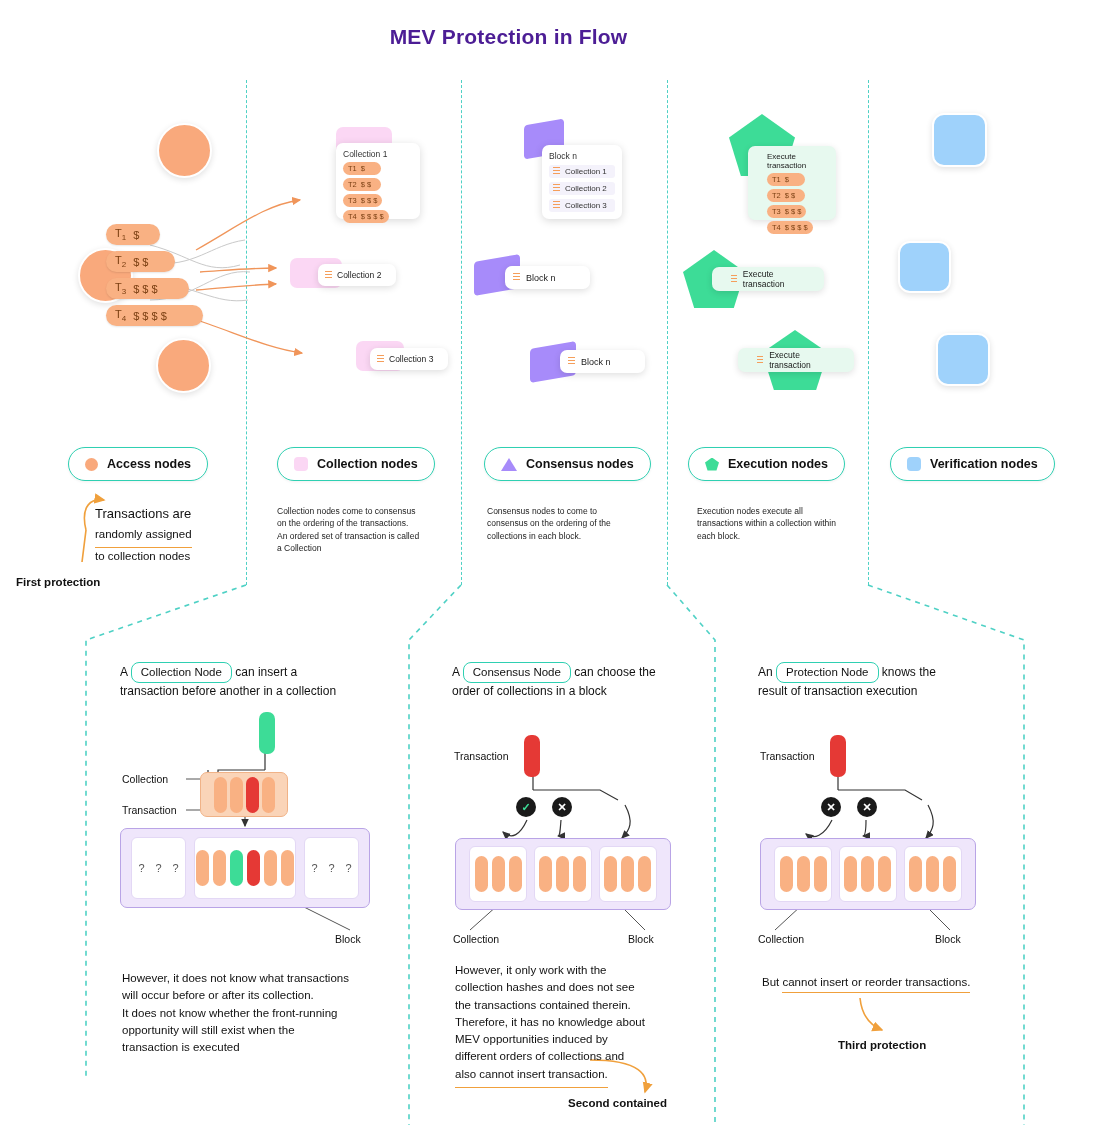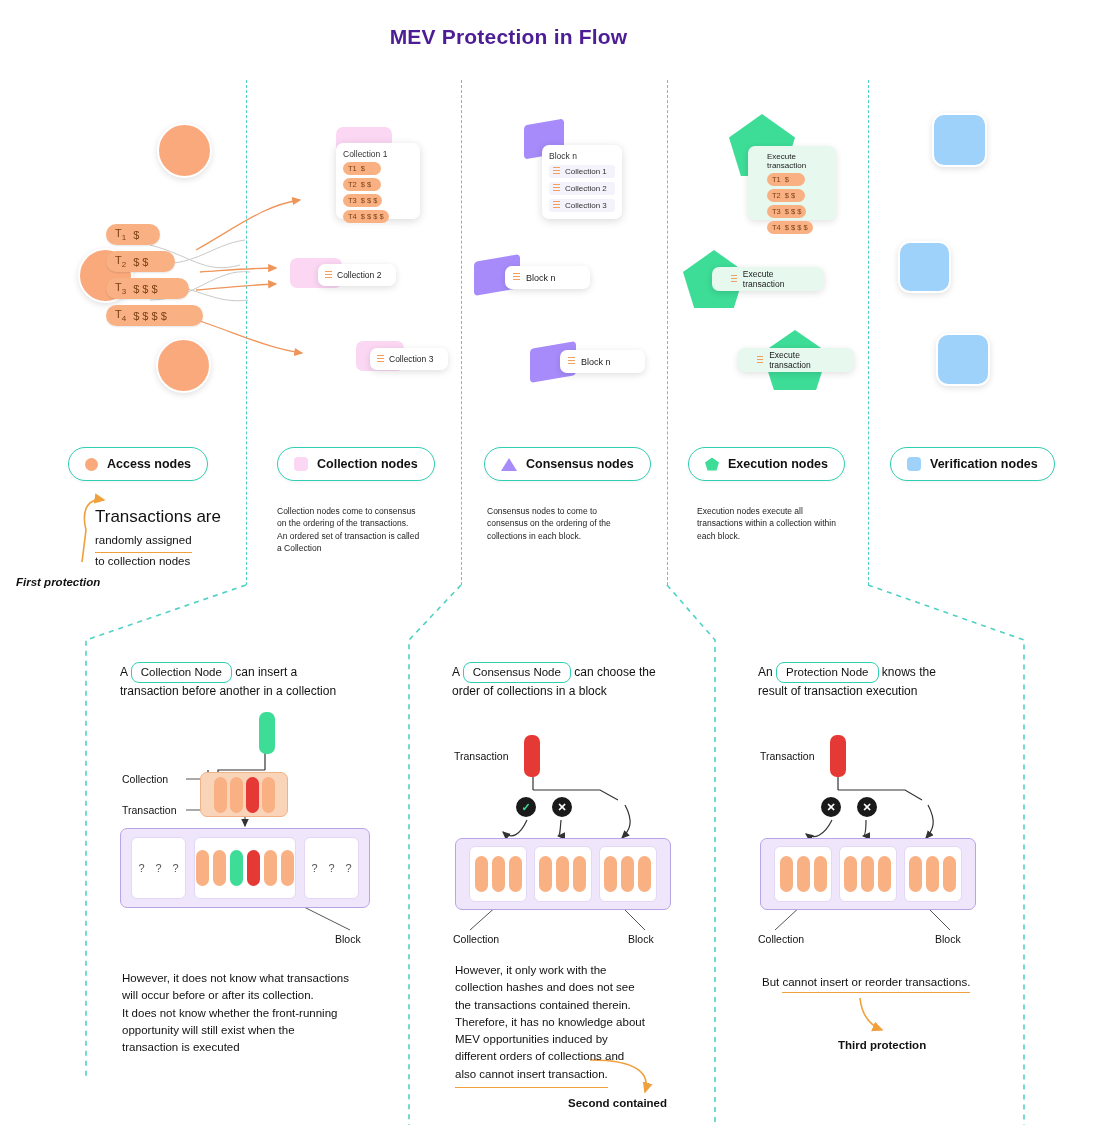--- a/index.html
+++ b/index.html
@@ -368,25 +368,25 @@
 <div class="abs legend" style="left:688px; top:447px;">
   <span class="lg-pent"></span>
   <span>Execution nodes</span>
 </div>
 <div class="abs legend" style="left:890px; top:447px;">
   <span class="lg-sq-blue"></span>
   <span>Verification nodes</span>
 </div>
 
 <div class="abs" style="left:95px; top:505px; width:145px;">
-  <div class="panel-text" style="font-size:17px;">Transactions are</div>
+  <div class="panel-text" style="font-size:13px;">Transactions are</div>
   <div class="panel-text underline-orange" style="font-size:11.5px; display:inline-block;">randomly assigned</div>
   <div class="panel-text" style="font-size:11.5px;">to collection nodes</div>
 </div>
-<div class="abs protect-label" style="left:16px; top:576px;font-style:italic;">First protection</div>
+<div class="abs protect-label" style="left:16px; top:576px;">First protection</div>
 
 <div class="abs desc" style="left:277px; top:505px; width:165px;">
   <div>Collection nodes come to consensus</div>
   <div>on the ordering of the transactions.</div>
   <div>An ordered set of transaction is called</div>
   <div>a Collection</div>
 </div>
 
 <div class="abs desc" style="left:487px; top:505px; width:160px;">
   <div>Consensus nodes to come to</div>

